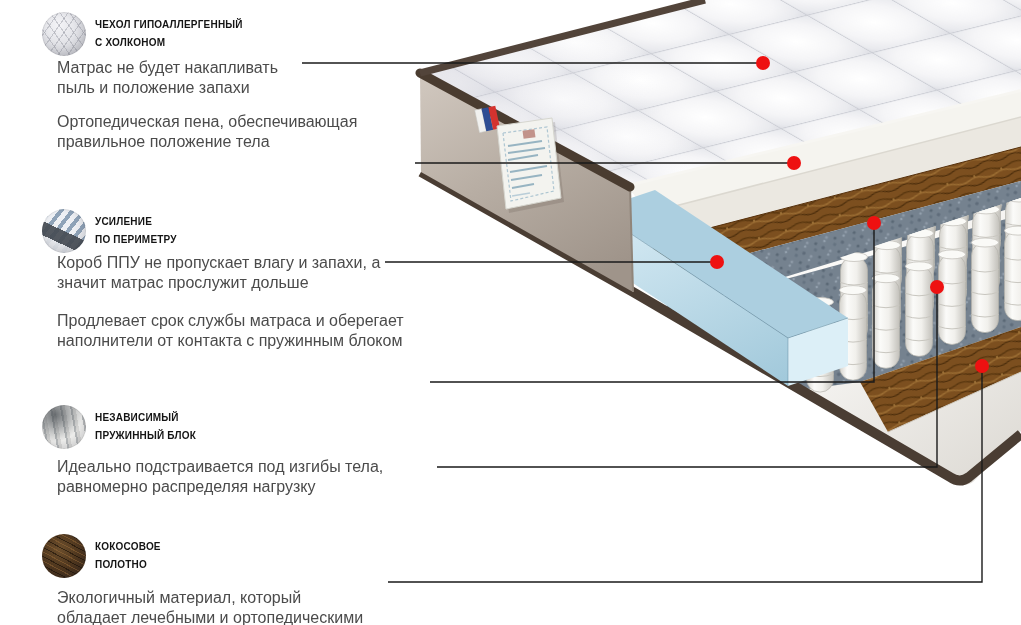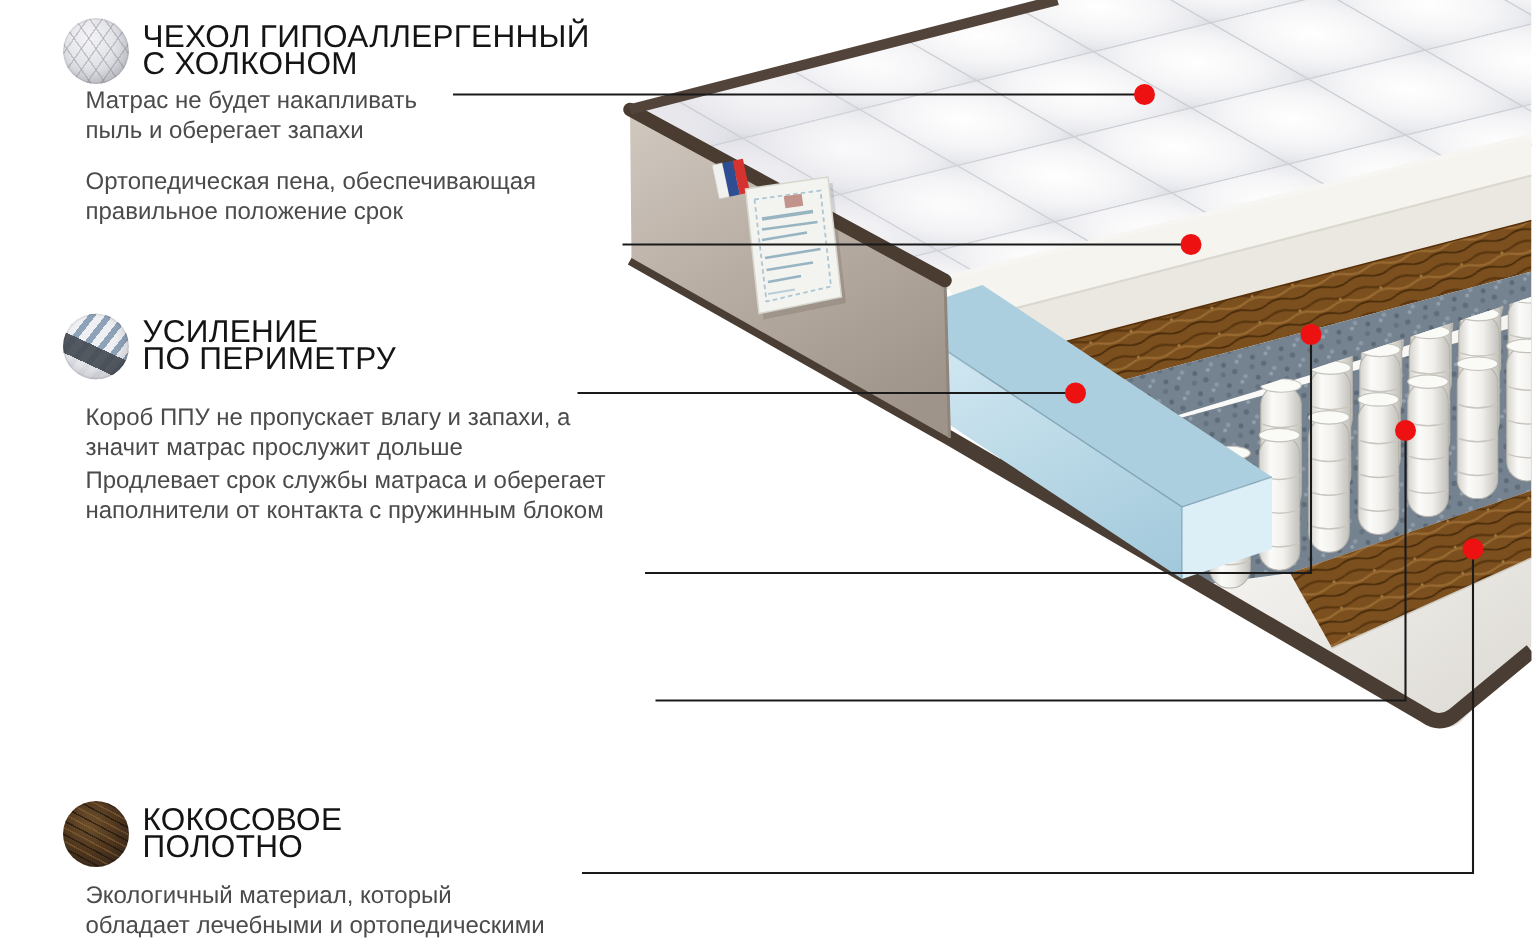--- a/index.html
+++ b/index.html
@@ -7,21 +7,21 @@
     width:1021px;height:625px;position:relative;overflow:hidden;
     font-family:"Liberation Sans","DejaVu Sans",sans-serif;
     -webkit-font-smoothing:antialiased;
   }
   .stage{position:absolute;inset:0;}
   svg.scene{position:absolute;left:0;top:0;z-index:1;}
 
   .feature{position:absolute;left:42px;z-index:2;width:470px;}
   .feature .row{display:flex;align-items:center;gap:9px;min-height:44px;}
   .feature .title{
-    margin:0;font-size:21px;line-height:18px;font-weight:400;color:#141414;
+    margin:0;font-size:10px;line-height:18px;font-weight:700;color:#141414;
     letter-spacing:.2px;white-space:pre-line;text-transform:uppercase;
   }
   .feature .desc{
     margin:2px 0 0 15px;font-size:16px;line-height:20px;color:#4b4b4b;
     white-space:pre-line;
   }
   .icon{
     width:44px;height:44px;border-radius:50%;flex:0 0 44px;
     box-shadow:inset 0 0 0 1px rgba(0,0,0,.07), inset -3px -4px 8px rgba(60,60,70,.18);
   }
@@ -360,43 +360,52 @@
     </g>
   </svg>
 
   <section class="feature" style="top:12px">
     <div class="row">
       <span class="icon icon-quilt"></span>
       <h3 class="title">ЧЕХОЛ ГИПОАЛЛЕРГЕННЫЙ
 С ХОЛКОНОМ</h3>
     </div>
     <p class="desc">Матрас не будет накапливать
-пыль и оберегает запахи</p>
+пыль и положение запахи</p>
   </section>
 
   <section class="feature" style="top:106px">
     <p class="desc" style="margin-top:6px">Ортопедическая пена, обеспечивающая
-правильное положение срок</p>
+правильное положение тела</p>
   </section>
 
   <section class="feature" style="top:209px">
     <div class="row">
       <span class="icon icon-perimeter"></span>
       <h3 class="title">УСИЛЕНИЕ
 ПО ПЕРИМЕТРУ</h3>
     </div>
-    <p class="desc" style="margin-top:16px">Короб ППУ не пропускает влагу и запахи, а
+    <p class="desc" style="margin-top:0">Короб ППУ не пропускает влагу и запахи, а
 значит матрас прослужит дольше</p>
   </section>
 
   <section class="feature" style="top:307px">
     <p class="desc" style="margin-top:4px">Продлевает срок службы матраса  и оберегает
 наполнители от контакта с пружинным блоком</p>
   </section>
 
+  <section class="feature" style="top:405px">
+    <div class="row">
+      <span class="icon icon-springs"></span>
+      <h3 class="title">НЕЗАВИСИМЫЙ
+ПРУЖИННЫЙ БЛОК</h3>
+    </div>
+    <p class="desc" style="margin-top:8px">Идеально подстраивается под изгибы тела,
+равномерно распределяя нагрузку</p>
+  </section>
 
   <section class="feature" style="top:534px">
     <div class="row">
       <span class="icon icon-coconut"></span>
       <h3 class="title">КОКОСОВОЕ
 ПОЛОТНО</h3>
     </div>
     <p class="desc" style="margin-top:10px">Экологичный материал, который
 обладает лечебными и ортопедическими
 свойствами</p>

